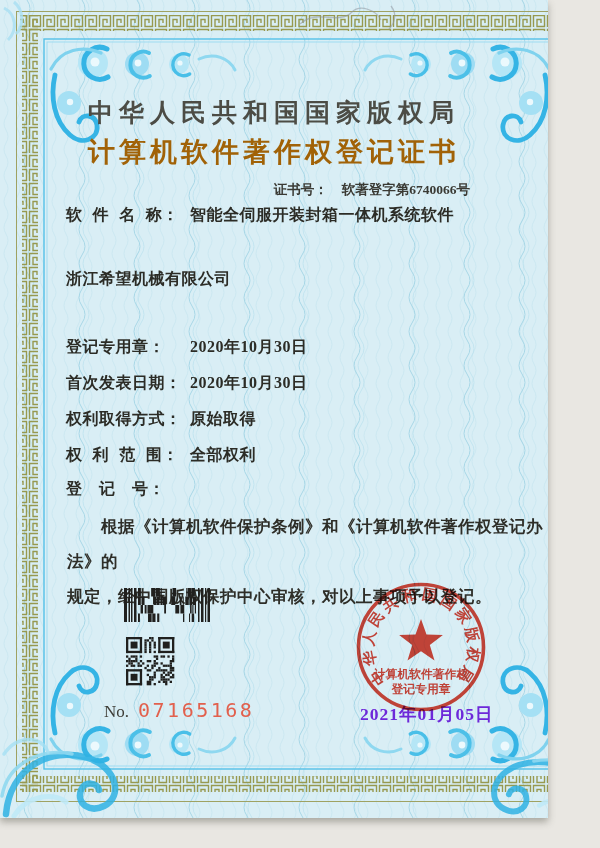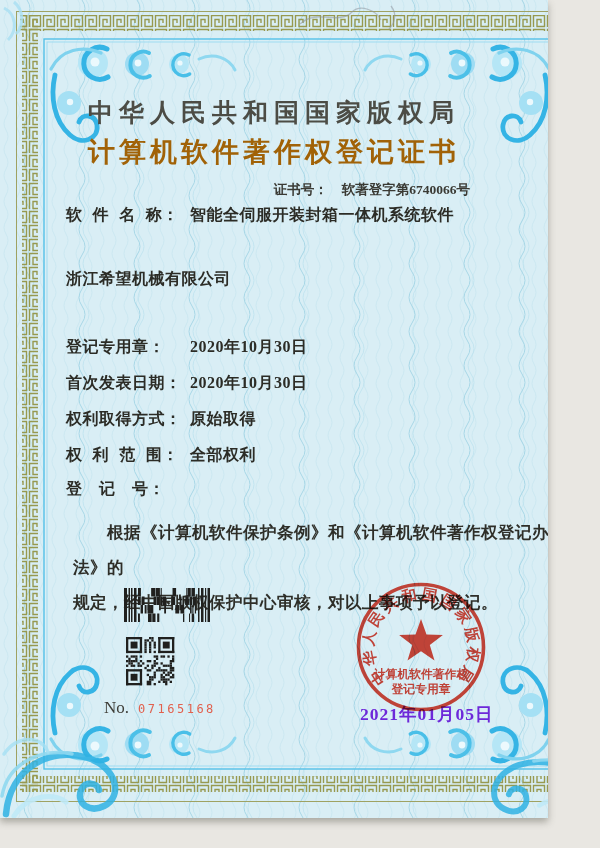--- a/index.html
+++ b/index.html
@@ -24,28 +24,28 @@
     position:absolute;top:181px;right:78px;font-size:13.5px;font-weight:700;color:#3a3a34;
   }
   .certno .lbl{margin-right:14px;}
   .frow{
     position:absolute;left:66px;display:flex;font-size:16px;font-weight:700;
     color:#2c2c26;letter-spacing:.5px;white-space:pre;
   }
   .frow .lab{width:124px;flex:0 0 auto;font-family:Liberation Mono, monospace;}
   .frow .val{flex:1;text-align:center;}
   .statement{
-    position:absolute;left:62px;top:504px;width:482px;margin:11px;
+    position:absolute;left:62px;top:504px;width:482px;margin:5px;
     font-size:16.5px;font-weight:600;color:#2e2e28;line-height:35px;letter-spacing:.5px;
   }
   .statement .l1{text-indent:34px;}
   #barcode{position:absolute;left:124px;top:588px;}
   #qrcode{position:absolute;left:126px;top:637px;}
   .serial{position:absolute;left:104px;top:698px;font-size:17px;color:#3e3e38;}
-  .serial .num{color:#e2604d;letter-spacing:2.5px;font-size:12px;margin-left:9px;font-family:"DejaVu Sans Mono","Liberation Mono",monospace;}
+  .serial .num{color:#e2604d;letter-spacing:2.5px;font-size:20px;margin-left:9px;font-family:"DejaVu Sans Mono","Liberation Mono",monospace;}
   .issue-date{
     position:absolute;left:360px;top:702px;font-size:17.5px;font-weight:700;
     color:#6d28d9;letter-spacing:1px;
   }
   .seal{position:absolute;left:352px;top:578px;mix-blend-mode:multiply;opacity:.93;pointer-events:none;}
 </style>
 </head>
 <body>
 
 <div class="page">

